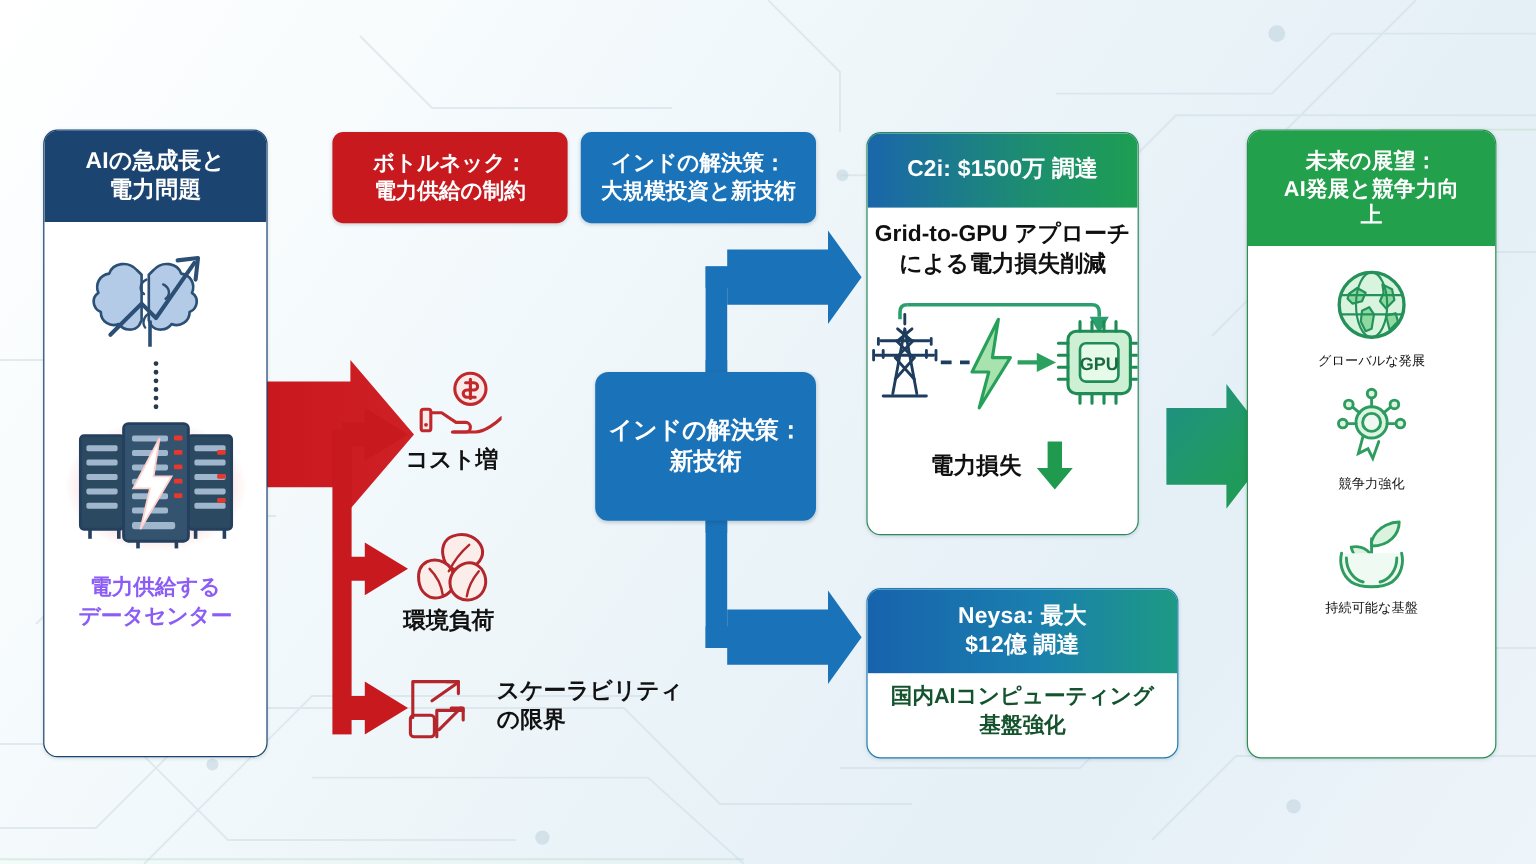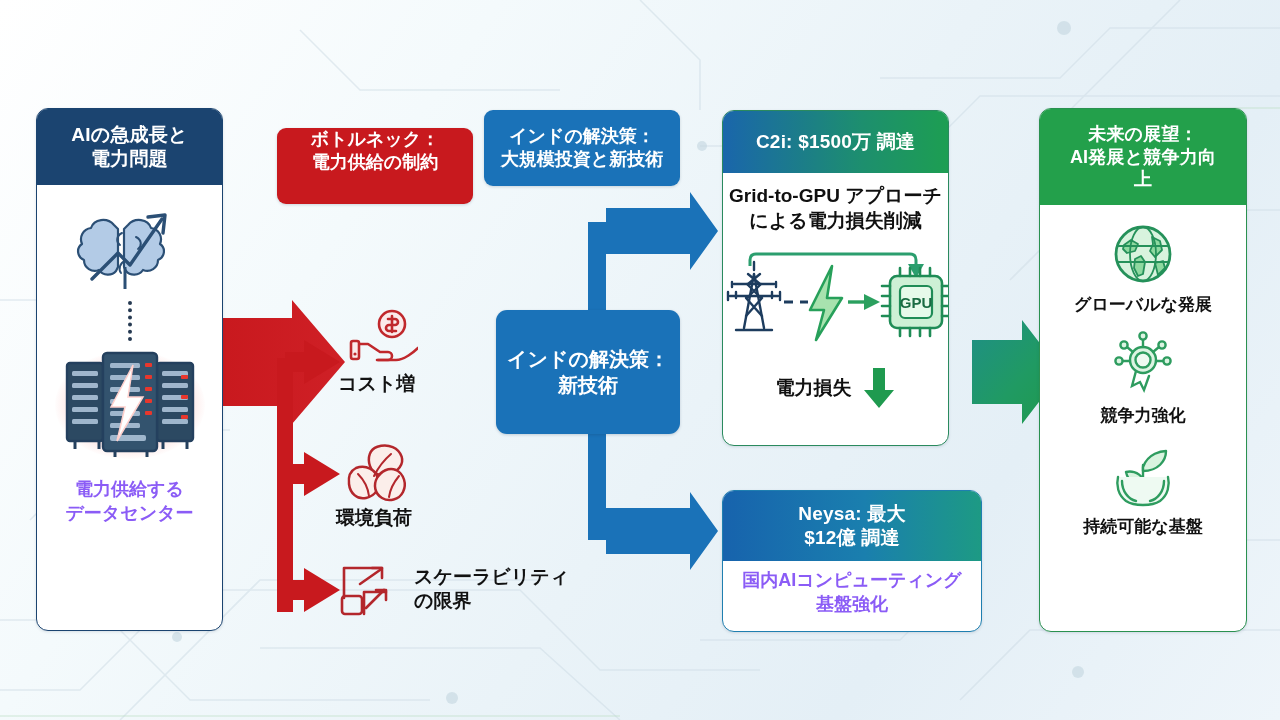--- a/index.html
+++ b/index.html
@@ -64,24 +64,23 @@
   }
   .dc-caption {
     margin-top: 12px; text-align: center;
     font-size: 18px; font-weight: bold; color: #8b5cf6; line-height: 1.35;
   }
 
   
   #tag-bottleneck {
     position: absolute; left: 277px; top: 110px; width: 196px; height: 76px;
     background: #c8191e; border-radius: 9px;
-    display: flex; align-items: flex-start; justify-content: center;
+    display: flex; align-items: center; justify-content: center;
     color: #fff; font-weight: bold; font-size: 18px; line-height: 1.3; text-align: center;
     box-shadow: 0 1px 3px rgba(20,50,80,.18);
-    margin-top: 18px;
   }
   #tag-india-top {
     position: absolute; left: 484px; top: 110px; width: 196px; height: 76px;
     background: #1a72b8; border-radius: 9px;
     display: flex; align-items: center; justify-content: center;
     color: #fff; font-weight: bold; font-size: 18px; line-height: 1.3; text-align: center;
     box-shadow: 0 1px 3px rgba(20,50,80,.18);
   }
 
   .issue {
@@ -135,37 +134,37 @@
   #card-neysa {
     left: 722px; top: 490px; width: 260px; height: 142px;
     border: 1.5px solid #1f7fb0;
   }
   #card-neysa .card-head {
     height: 70px; font-size: 19px;
     background: linear-gradient(90deg, #1763ad 0%, #1a7fae 55%, #1d9a84 100%);
   }
   #neysa-sub {
     margin-top: 8px; text-align: center; font-size: 18px; font-weight: bold;
-    color: #8b5cf6; line-height: 1.32; padding: 0 4px;
+    color: #14532d; line-height: 1.32; padding: 0 4px;
   }
 
   
   #card-future {
     left: 1039px; top: 108px; width: 208px; height: 524px;
     border: 1.5px solid #2a9150;
   }
   #card-future .card-head {
     background: #23a04b; height: 96px; font-size: 18px;
   }
   .future-item {
     margin-top: 14px; display: flex; flex-direction: column; align-items: center;
   }
   .future-ico { width: 70px; height: 70px; }
   .future-label {
-    margin-top: 4px; font-size: 17px; font-weight: bold; color: #111; text-align: center;
+    margin-top: 4px; font-size: 11px; font-weight: normal; color: #111; text-align: center;
   }
 </style>
 </head>
 <body>
 
 <svg id="circuit-bg" width="1280" height="720" viewBox="0 0 1280 720">
   <g fill="none" stroke="#cfdde6" stroke-width="1.6" opacity="0.55">
     <path d="M1280 28 L1110 28 L1060 78 L880 78"></path>
     <path d="M1280 96 L980 96 L930 146 L700 146"></path>
     <path d="M1180 0 L1060 120 L1060 230 L1010 280"></path>

